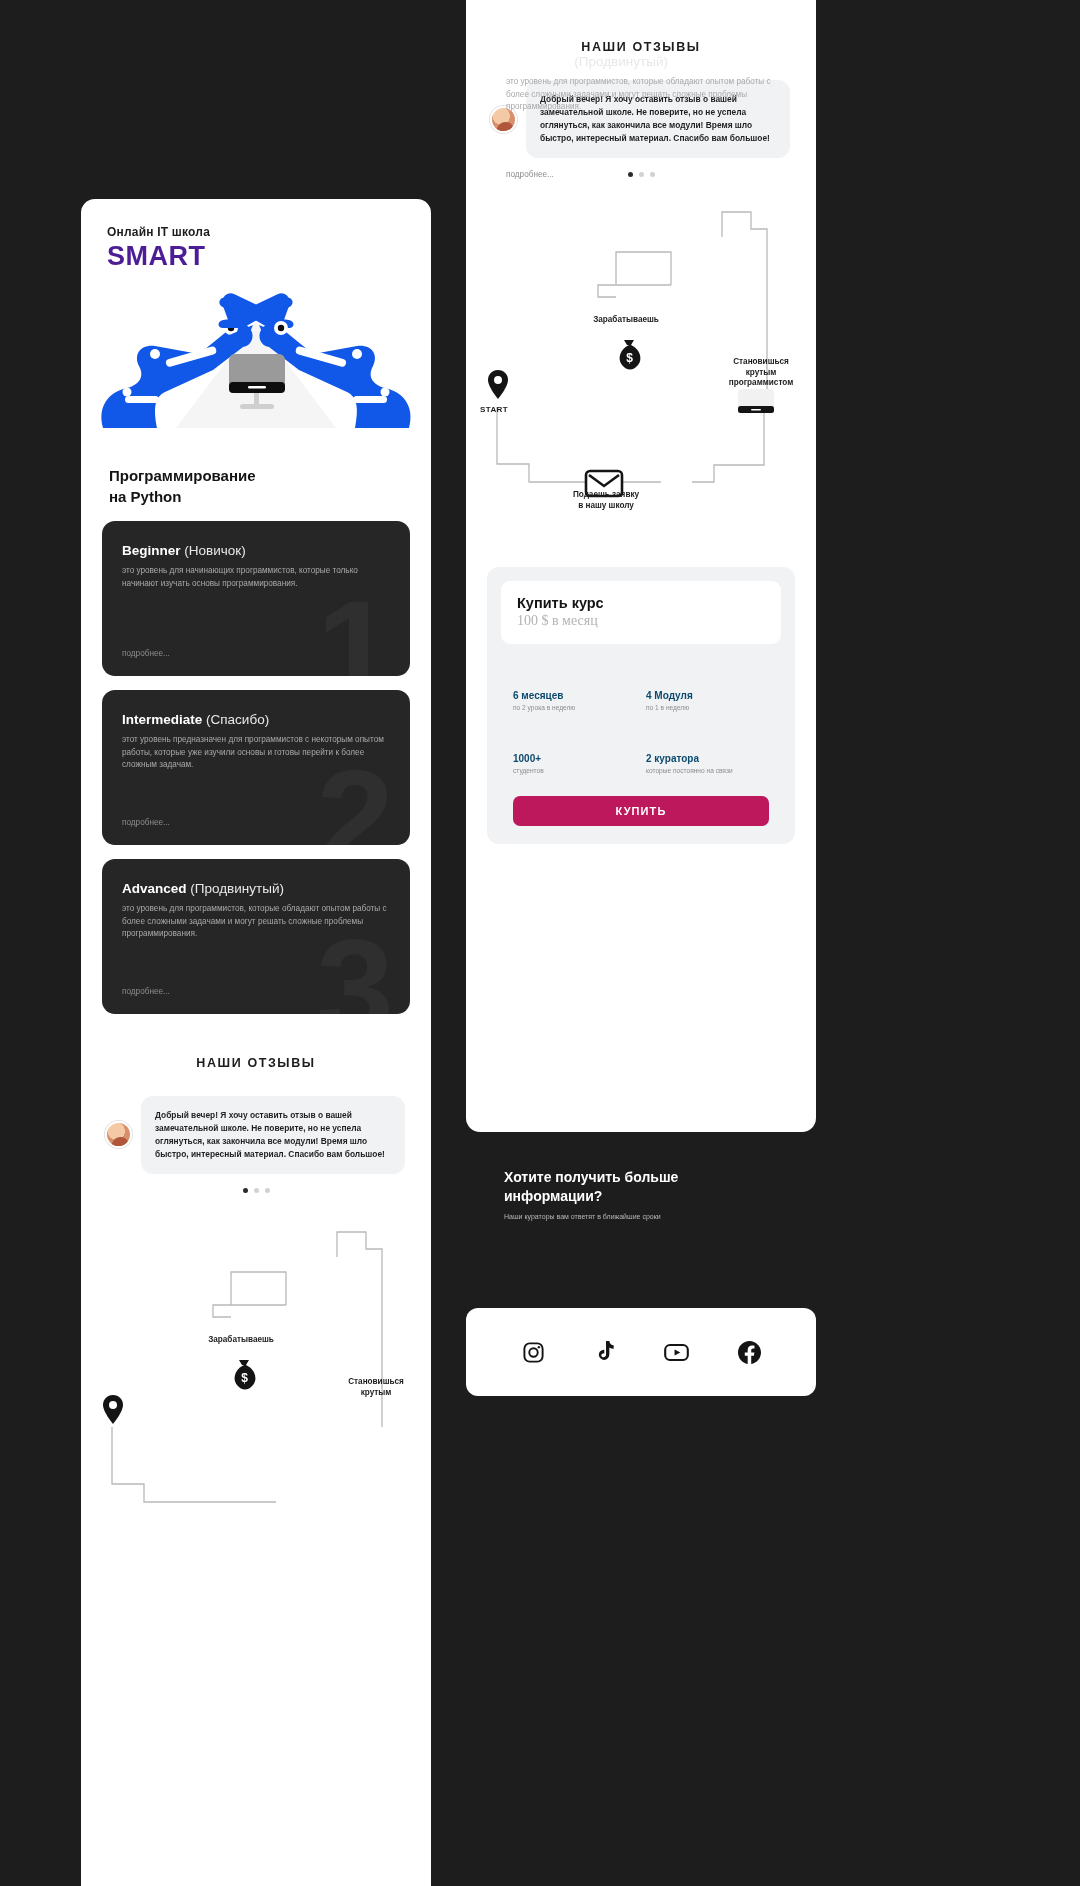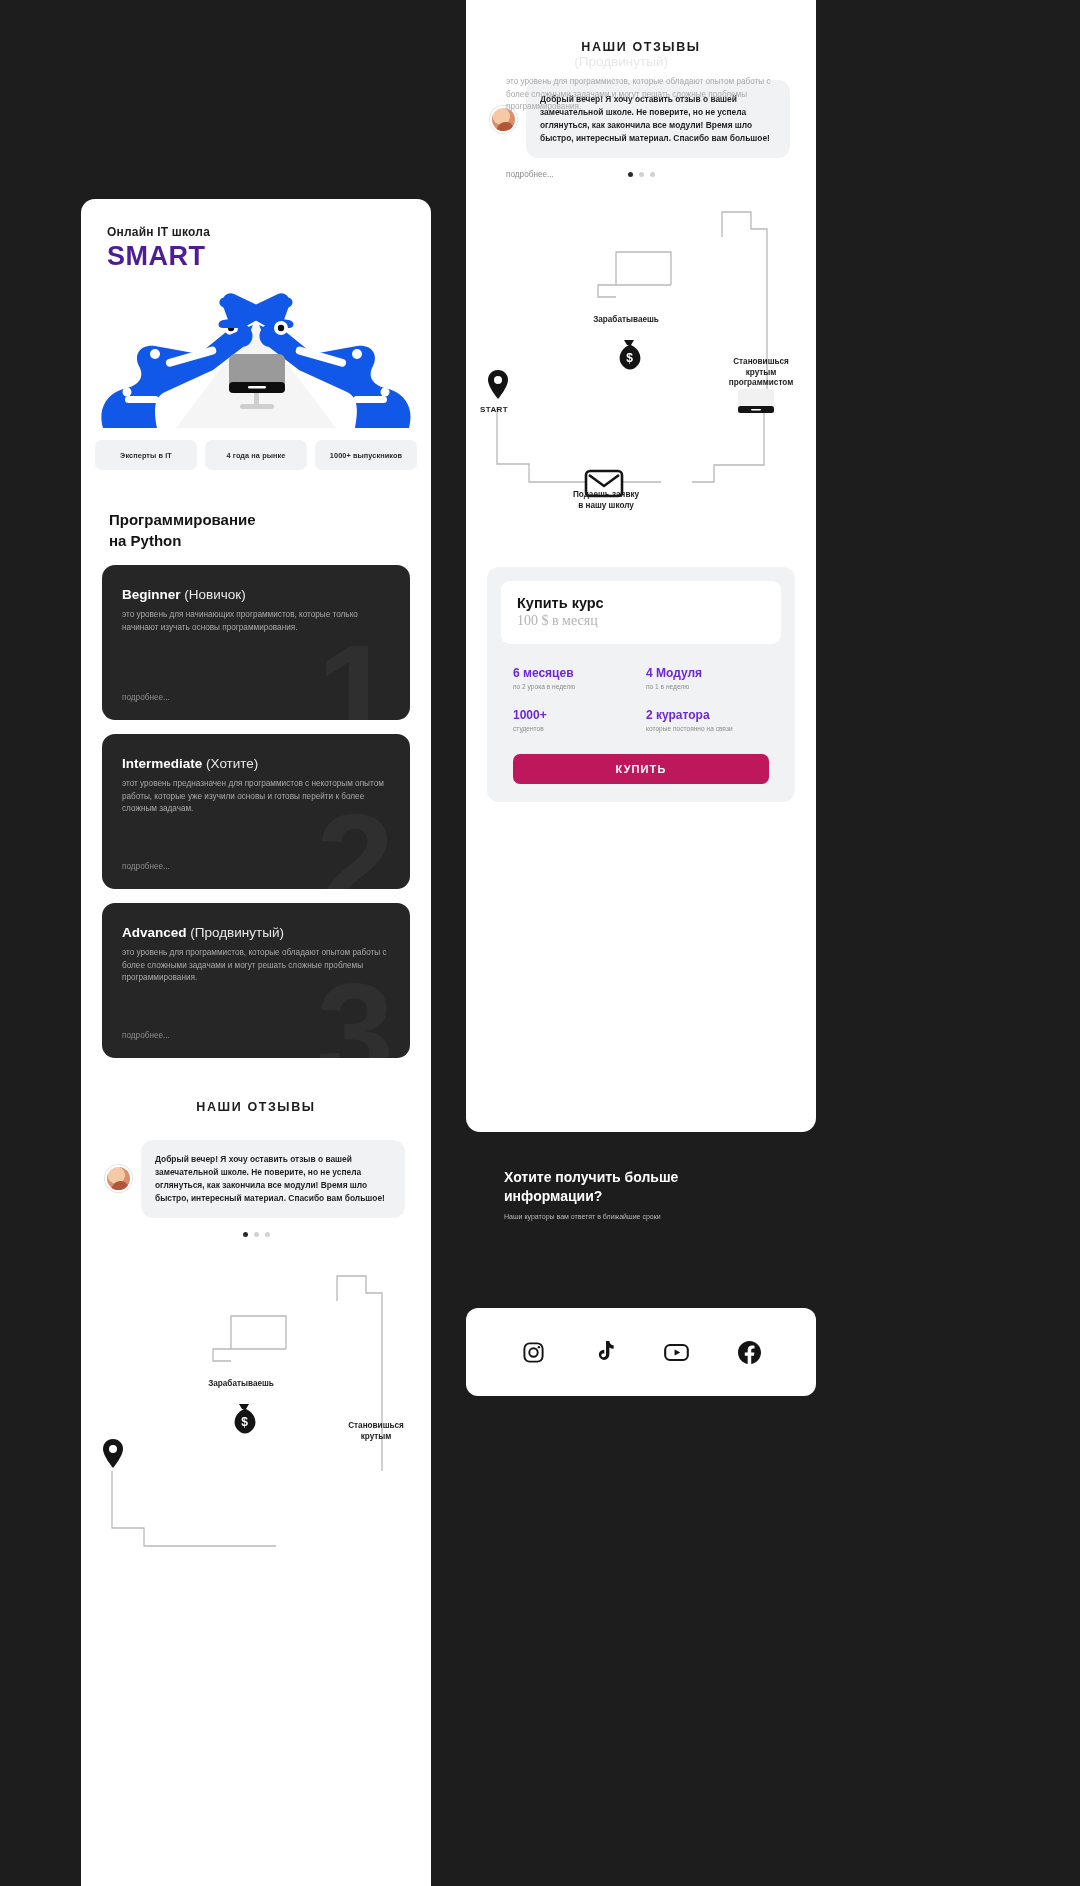--- a/index.html
+++ b/index.html
@@ -84,21 +84,21 @@
   .jlabel.start { font-size: 8px; letter-spacing: .4px; }
 
   
   #mock-right { left: 466px; top: -28px; width: 350px; height: 1160px; }
 
   .price-outer { margin: 30px 21px 0 21px; background: #f1f2f4; border-radius: 12px; padding: 14px 14px 18px 14px; }
   .price-inner { background: #ffffff; border-radius: 9px; padding: 14px 16px 15px 16px; }
   .price-name { font-size: 14.5px; font-weight: 700; color: #141414; }
   .price-sub { font-size: 14px; color: #b3b3b3; margin-top: 2px; font-family: Liberation Serif, serif; }
   .stats { display: grid; grid-template-columns: 1fr 1fr; gap: 18px 10px; padding: 22px 12px 0 12px; }
-  .stat-v { font-size: 12px; font-weight: 700; color: #6d28d9; }
+  .stat-v { font-size: 10px; font-weight: 700; color: #0c4a6e; margin-top: 24px; }
   .stat-l { font-size: 6.6px; color: #8e8e8e; margin-top: 3px; }
   .buy-btn {
     margin: 22px 12px 0 12px; height: 30px; background: #be185d; border-radius: 7px;
     display: flex; align-items: center; justify-content: center;
     color: #fff; font-size: 11px; font-weight: 700; letter-spacing: 1.1px;
     border: none; cursor: pointer; width: calc(100% - 24px);
   }
 
   
   #cta { position: absolute; left: 466px; top: 1132px; width: 350px; height: 176px; background: #1d1d1d; }
@@ -302,45 +302,40 @@
         <g>
           <rect x="148" y="78" width="56" height="38" rx="6" fill="#9a9a9a"></rect>
           <rect x="148" y="106" width="56" height="11" rx="4" fill="#0e0e0e"></rect>
           <rect x="167" y="110" width="18" height="2.4" rx="1.2" fill="#ffffff"></rect>
           <rect x="173" y="117" width="5" height="12" fill="#cfcfcf"></rect>
           <rect x="159" y="128" width="34" height="5" rx="2.5" fill="#cfcfcf"></rect>
         </g>
       </svg>
     </div>
 
-    <div class="badges">
-      <div class="badge">Эксперты в IT</div>
-      <div class="badge">4 года на рынке</div>
-      <div class="badge">1000+ выпускников</div>
-    </div>
 
     <div class="sec-title" style="white-space:pre-line;">Программирование
 на Python</div>
 
     <div class="lvl-wrap">
       <div class="lvl">
         <div class="lvl-ghost">1</div>
         <div class="lvl-head">
           <b>Beginner</b>
           <span>(Новичок)</span>
         </div>
         <div class="lvl-body">это уровень для начинающих программистов, которые только начинают изучать основы программирования.</div>
         <div class="lvl-more">подробнее...</div>
       </div>
 
       <div class="lvl">
         <div class="lvl-ghost">2</div>
         <div class="lvl-head">
           <b>Intermediate</b>
-          <span>(Хотите)</span>
+          <span>(Спасибо)</span>
         </div>
         <div class="lvl-body">этот уровень предназначен для программистов с некоторым опытом работы, которые уже изучили основы и готовы перейти к более сложным задачам.</div>
         <div class="lvl-more">подробнее...</div>
       </div>
 
       <div class="lvl">
         <div class="lvl-ghost">3</div>
         <div class="lvl-head">
           <b>Advanced</b>
           <span>(Продвинутый)</span>

